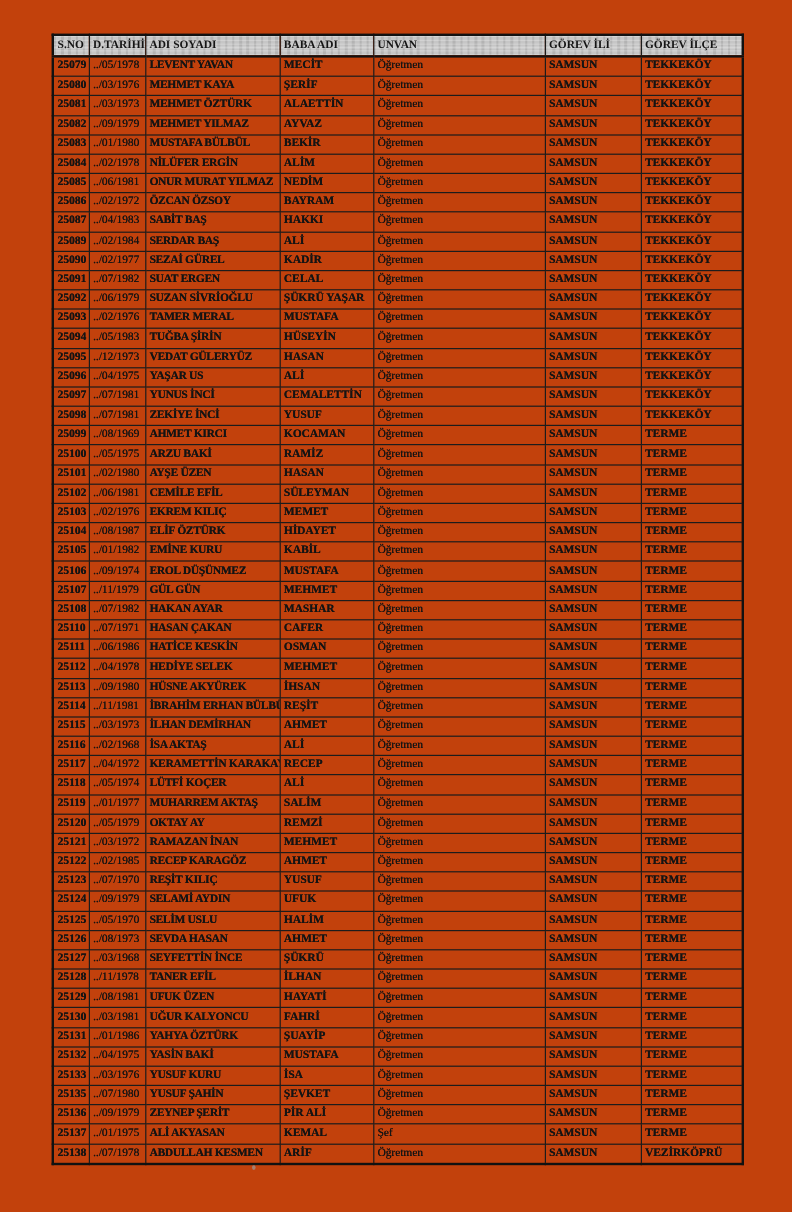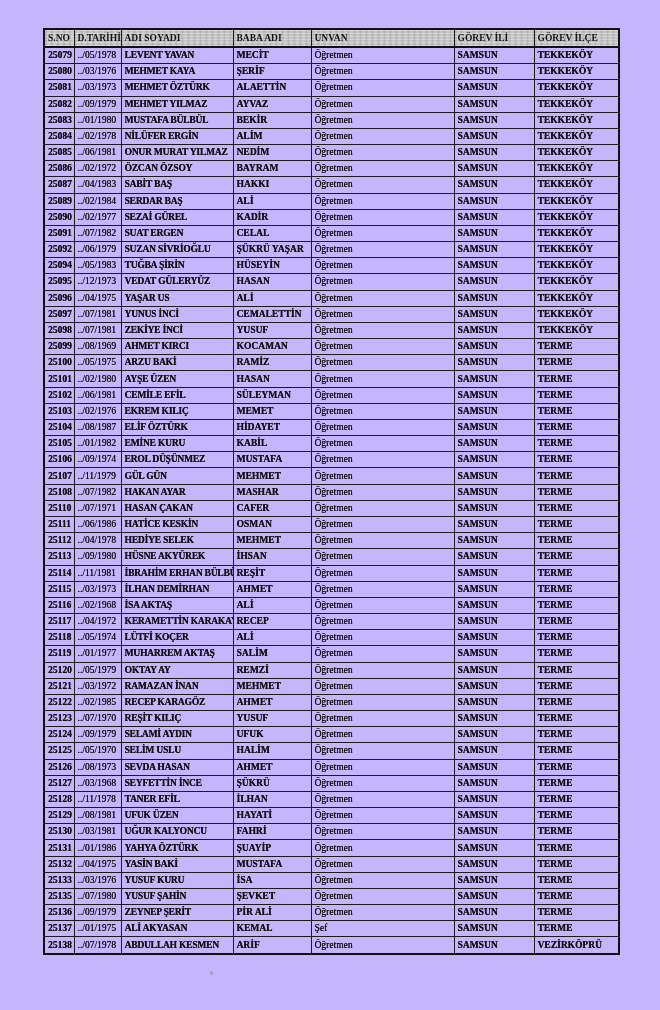--- a/index.html
+++ b/index.html
@@ -1,19 +1,19 @@
 <!DOCTYPE html>
 <html><head>
 <meta charset="utf-8">
 <style>
   html,body{margin:0;padding:0;}
   .page{
     position:relative;
     width:660px;height:1010px;
-    background:#c4b5fd;
+    background:#c2410c;
     overflow:hidden;
     font-family:"Liberation Serif", serif;
     color:#141414;
   }
   table.personnel{
     position:absolute;
     left:43px;top:28px;
     width:575px;
     border-collapse:collapse;
     table-layout:fixed;
@@ -196,20 +196,29 @@
         <tr>
           <td class="c0">25092</td>
           <td class="c1">../06/1979</td>
           <td class="c2">SUZAN SİVRİOĞLU</td>
           <td class="c3">ŞÜKRÜ YAŞAR</td>
           <td class="c4">Öğretmen</td>
           <td class="c5">SAMSUN</td>
           <td class="c6">TEKKEKÖY</td>
         </tr>
         <tr>
+          <td class="c0">25093</td>
+          <td class="c1">../02/1976</td>
+          <td class="c2">TAMER MERAL</td>
+          <td class="c3">MUSTAFA</td>
+          <td class="c4">Öğretmen</td>
+          <td class="c5">SAMSUN</td>
+          <td class="c6">TEKKEKÖY</td>
+        </tr>
+        <tr>
           <td class="c0">25094</td>
           <td class="c1">../05/1983</td>
           <td class="c2">TUĞBA ŞİRİN</td>
           <td class="c3">HÜSEYİN</td>
           <td class="c4">Öğretmen</td>
           <td class="c5">SAMSUN</td>
           <td class="c6">TEKKEKÖY</td>
         </tr>
         <tr>
           <td class="c0">25095</td>

